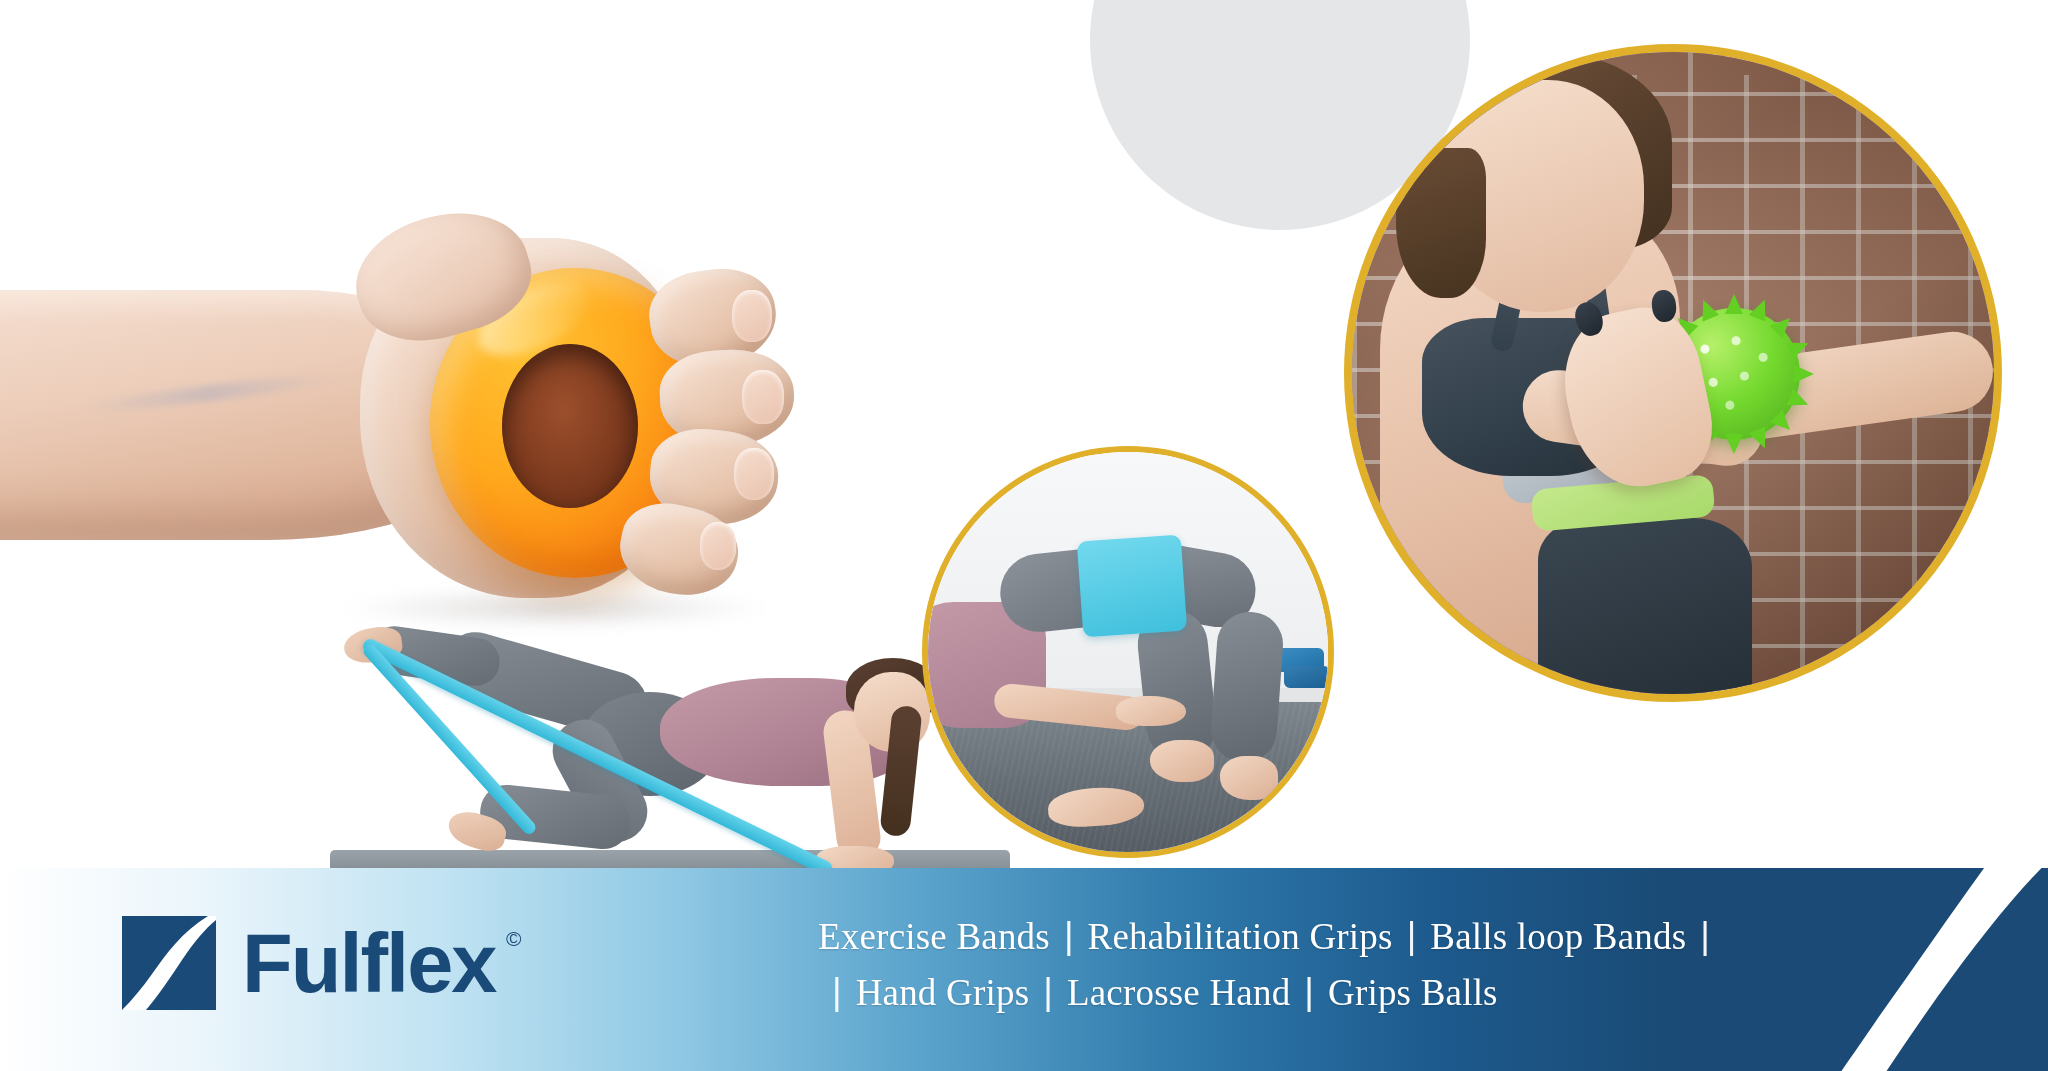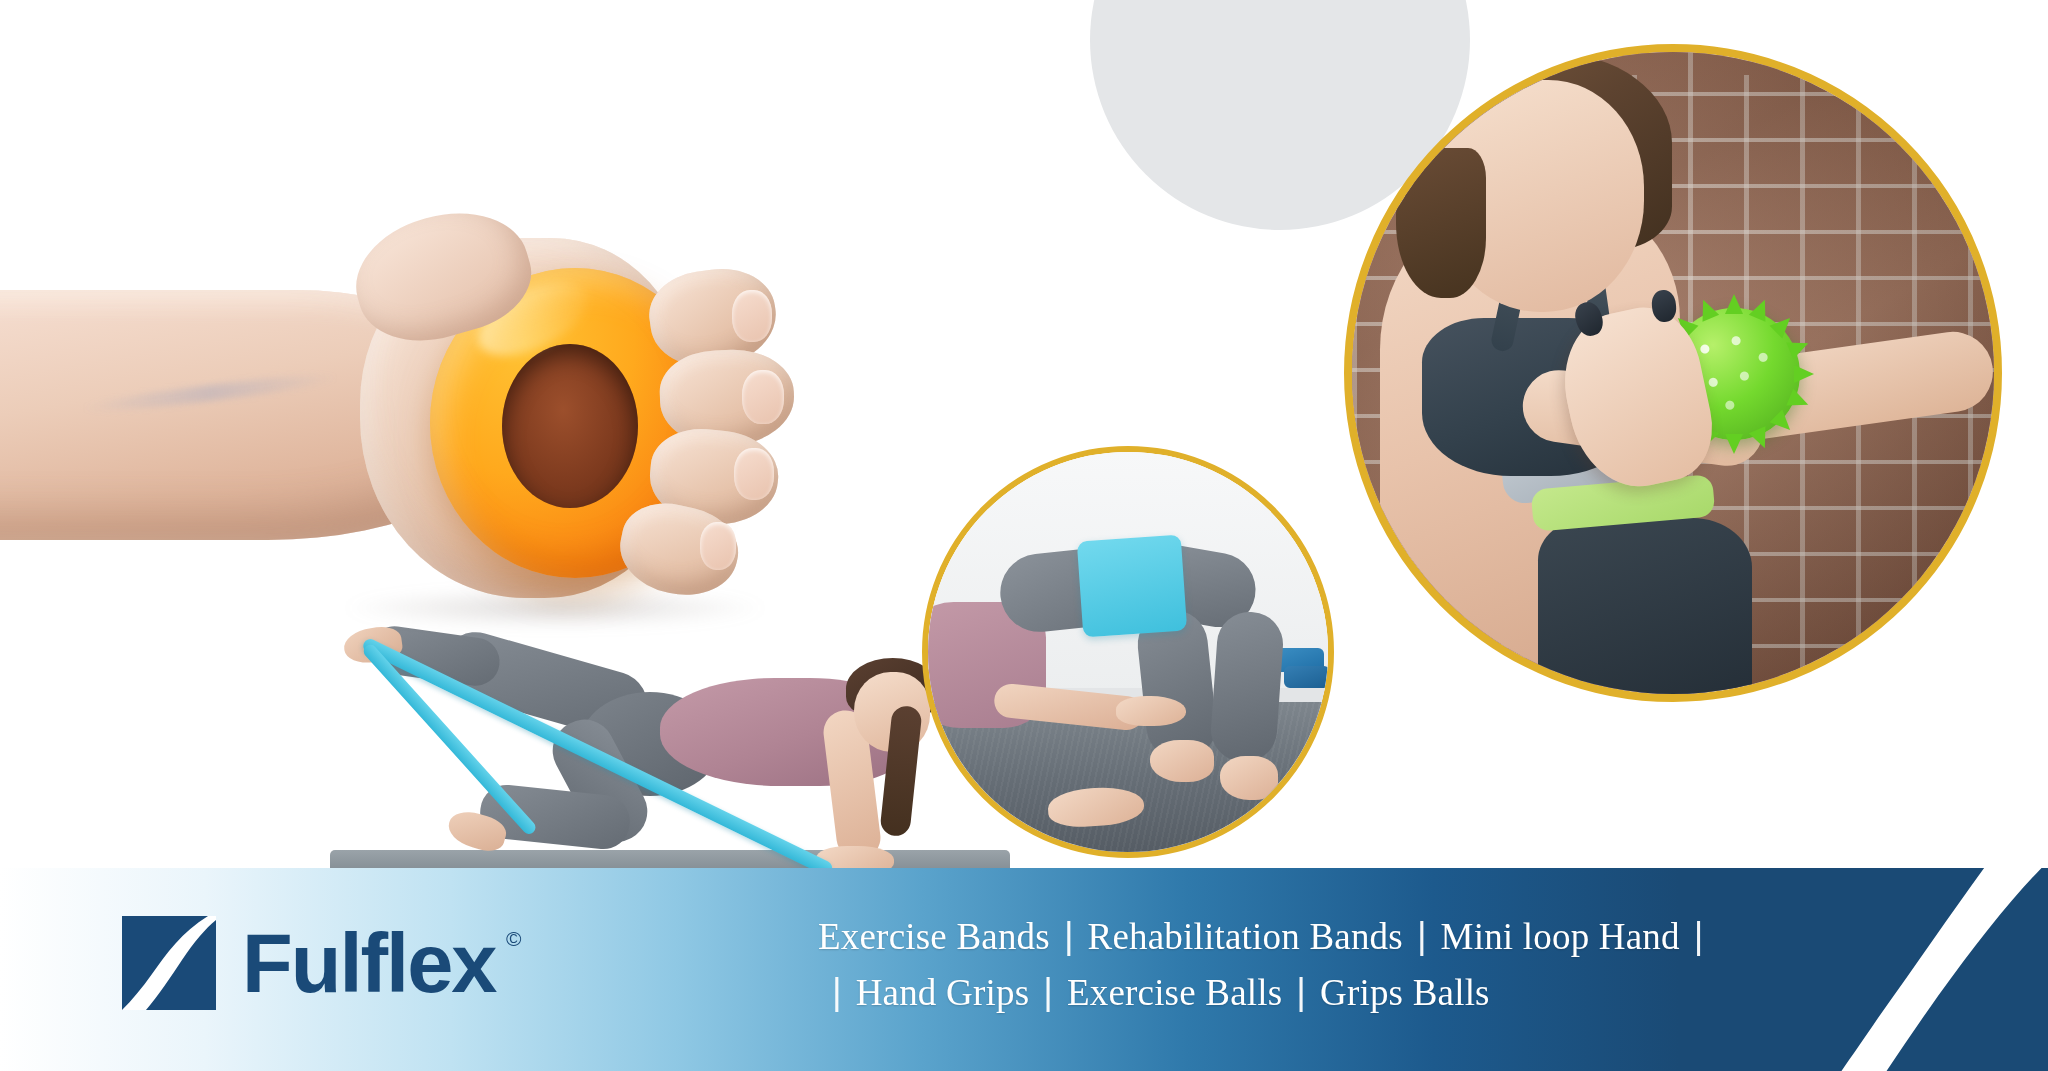--- a/index.html
+++ b/index.html
@@ -340,29 +340,29 @@
       <div class="logo-text">
         <span>Fulflex</span>
         <span class="logo-c">©</span>
       </div>
     </div>
 
     <div class="nav">
       <div class="nav-row">
         <span class="nav-item">Exercise Bands</span>
         <span class="nav-sep">|</span>
-        <span class="nav-item">Rehabilitation Bands</span>
-        <span class="nav-sep">|</span>
-        <span class="nav-item">Mini loop Hand</span>
+        <span class="nav-item">Rehabilitation Grips</span>
+        <span class="nav-sep">|</span>
+        <span class="nav-item">Balls loop Bands</span>
         <span class="nav-sep">|</span>
       </div>
       <div class="nav-row">
         <span class="nav-sep">|</span>
         <span class="nav-item">Hand Grips</span>
         <span class="nav-sep">|</span>
-        <span class="nav-item">Exercise Balls</span>
+        <span class="nav-item">Lacrosse Hand</span>
         <span class="nav-sep">|</span>
         <span class="nav-item">Grips Balls</span>
       </div>
     </div>
 
   </div>
 </div>
 
 </body></html>

